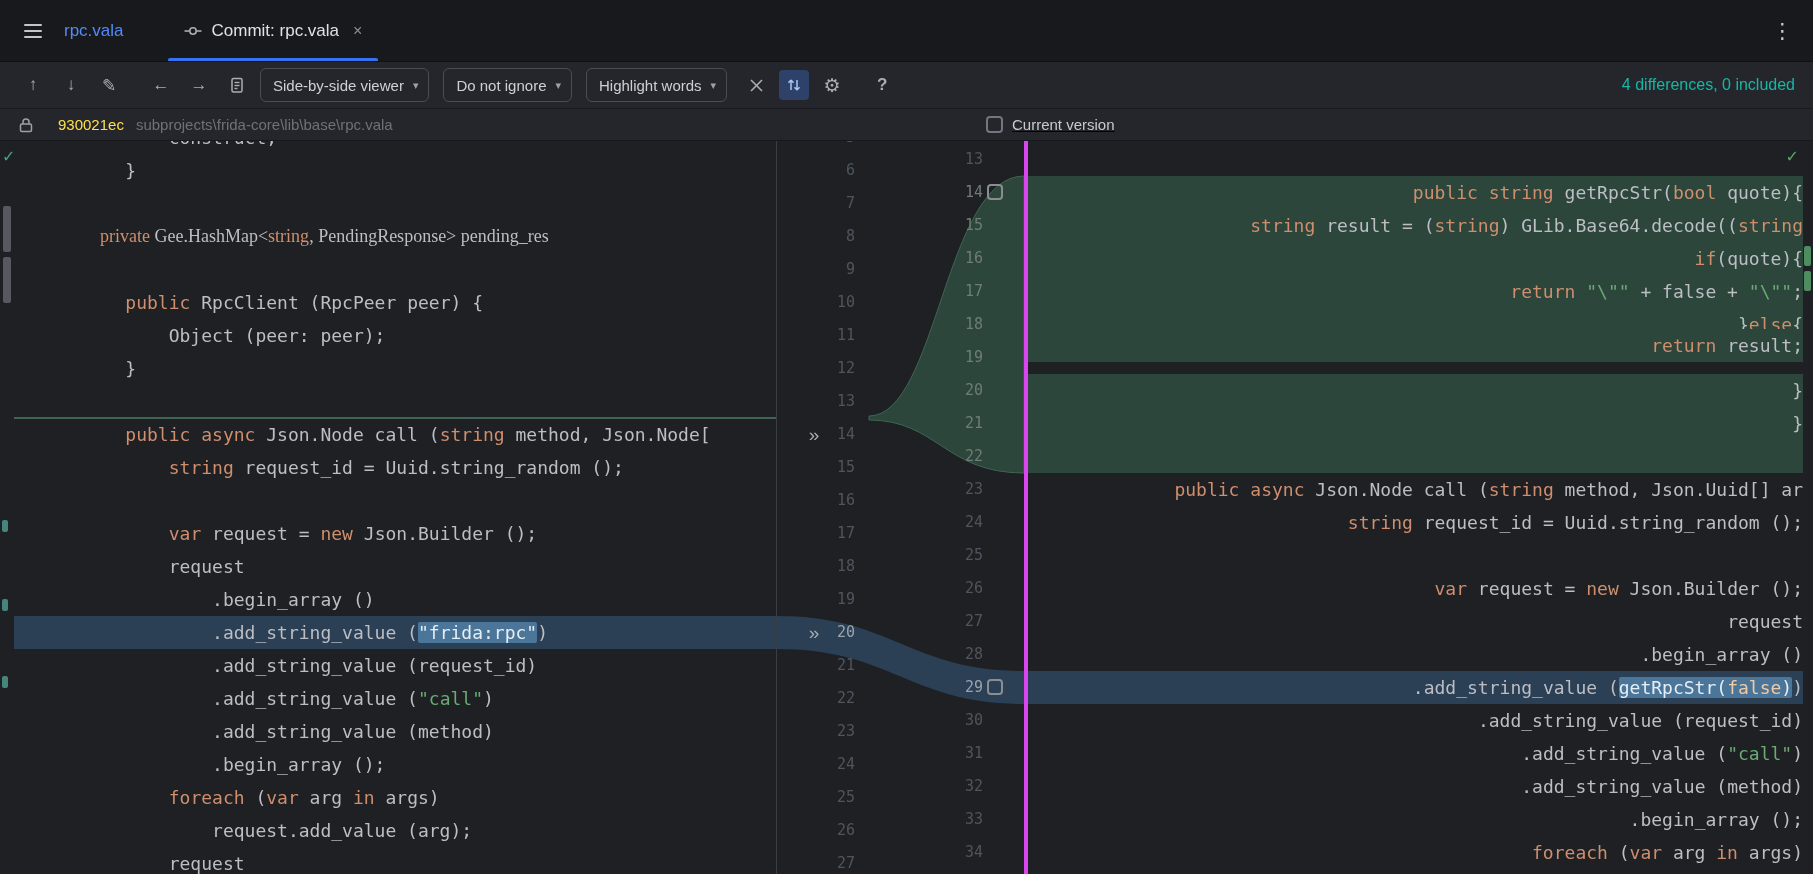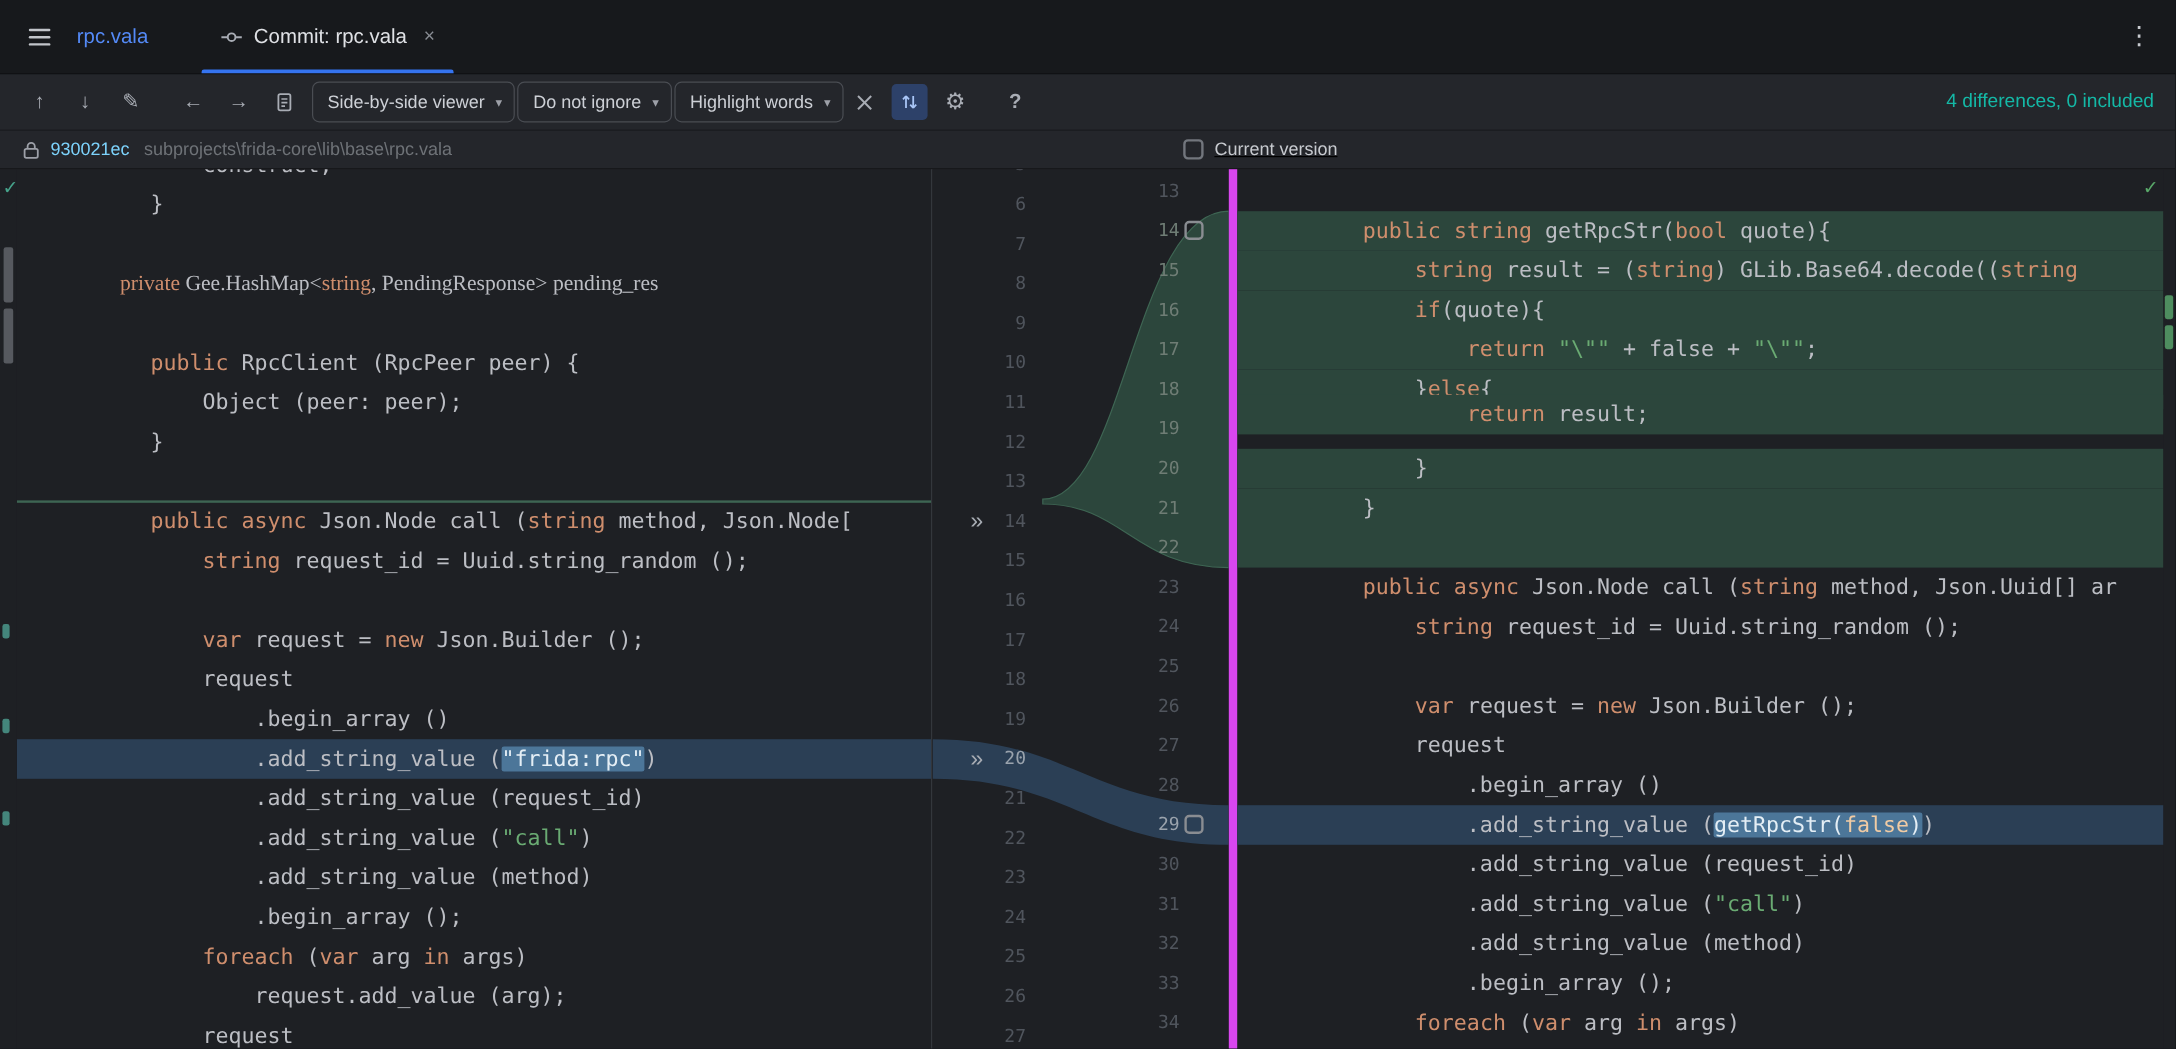--- a/index.html
+++ b/index.html
@@ -14,42 +14,42 @@
   .tab{margin-left:44px;height:100%;display:flex;align-items:center;padding:0 16px;position:relative;cursor:pointer;}
   .tab::after{content:'';position:absolute;left:0;right:0;bottom:0;height:3px;background:#3574F0;border-radius:2px 2px 0 0;}
   .tab-label{color:#DFE1E5;font-size:17px;margin-left:10px;}
   .tab-close{color:#8A8E95;font-size:16px;margin-left:14px;cursor:pointer;}
   .kebab{margin-left:auto;margin-right:20px;color:#C8CBD0;font-size:21px;cursor:pointer;}
 
   
   .toolbar{height:47px;background:#24262B;display:flex;align-items:center;padding:0 18px;border-bottom:1px solid #1A1B1E;box-sizing:border-box;}
   .tbtn{width:30px;height:30px;display:flex;align-items:center;justify-content:center;color:#A9ADB5;font-size:17px;border-radius:4px;margin-right:8px;cursor:pointer;flex:0 0 auto;}
   .tbtn.gap-after{margin-right:22px;}
-  .dd{display:flex;align-items:center;gap:9px;height:32px;padding:0 10px 0 12px;border:1px solid #4A4D53;border-radius:6px;margin-right:2px;color:#CDD0D6;font-size:15px;cursor:pointer;flex:0 0 auto;}
+  .dd{display:flex;align-items:center;gap:9px;height:32px;padding:0 10px 0 12px;border:1px solid #4A4D53;border-radius:6px;margin-right:14px;color:#CDD0D6;font-size:15px;cursor:pointer;flex:0 0 auto;}
   .dd .arr{color:#9DA0A8;font-size:11px;}
   .tbtn.sync-on{background:#2D4169;}
   .summary{margin-left:auto;color:#14b8a6;font-size:16px;white-space:nowrap;}
 
   
   .infobar{height:32px;background:#24262B;display:flex;align-items:center;padding:0 18px;position:relative;border-bottom:1px solid #17181B;box-sizing:border-box;}
-  .rev{color:#7dd3fc;font-size:15px;margin-left:8px;}
+  .rev{color:#fde047;font-size:15px;margin-left:24px;}
   .path{color:#6E7277;font-size:15px;margin-left:12px;}
   .cur-ver{position:absolute;left:986px;display:flex;align-items:center;gap:9px;cursor:pointer;text-decoration:underline;}
   .cbx{width:17px;height:17px;border:2px solid #72767D;border-radius:4px;box-sizing:border-box;background:transparent;}
   .cur-ver .lbl{color:#C7CACF;font-size:15px;}
 
   
   .diff{display:flex;height:733px;position:relative;background:#1E2024;}
   .stripe{position:relative;background:#1E2024;}
   .stripe-left{flex:0 0 14px;}
   .stripe-right{flex:0 0 10px;}
   .stripe .mark{position:absolute;border-radius:2px;}
   .pane{position:relative;overflow:hidden;background:#1E2024;}
   .pane-left{flex:0 0 763px;border-right:1px solid #3A3D42;box-sizing:border-box;}
-  .pane-right{flex:1 1 auto;border-left:7px solid #d946ef;box-sizing:border-box;}
+  .pane-right{flex:1 1 auto;border-left:4px solid #d946ef;box-sizing:border-box;text-align:right;}
   .gutter{flex:0 0 247px;position:relative;overflow:hidden;background:#1E2024;}
   .gutter svg{position:absolute;left:0;top:0;}
 
   .code-line{position:absolute;left:0;right:0;height:33px;line-height:33px;white-space:pre;
              font-family:"DejaVu Sans Mono",monospace;font-size:18px;color:#BCBEC4;box-sizing:border-box;}
   .pane-left .code-line{padding-left:68px;}
   .pane-right .code-line{padding-left:18px;}
   .row-added{background:#2C463C;}
   .row-changed{background:#2B3F55;}
   .c-p{color:#BCBEC4;}

